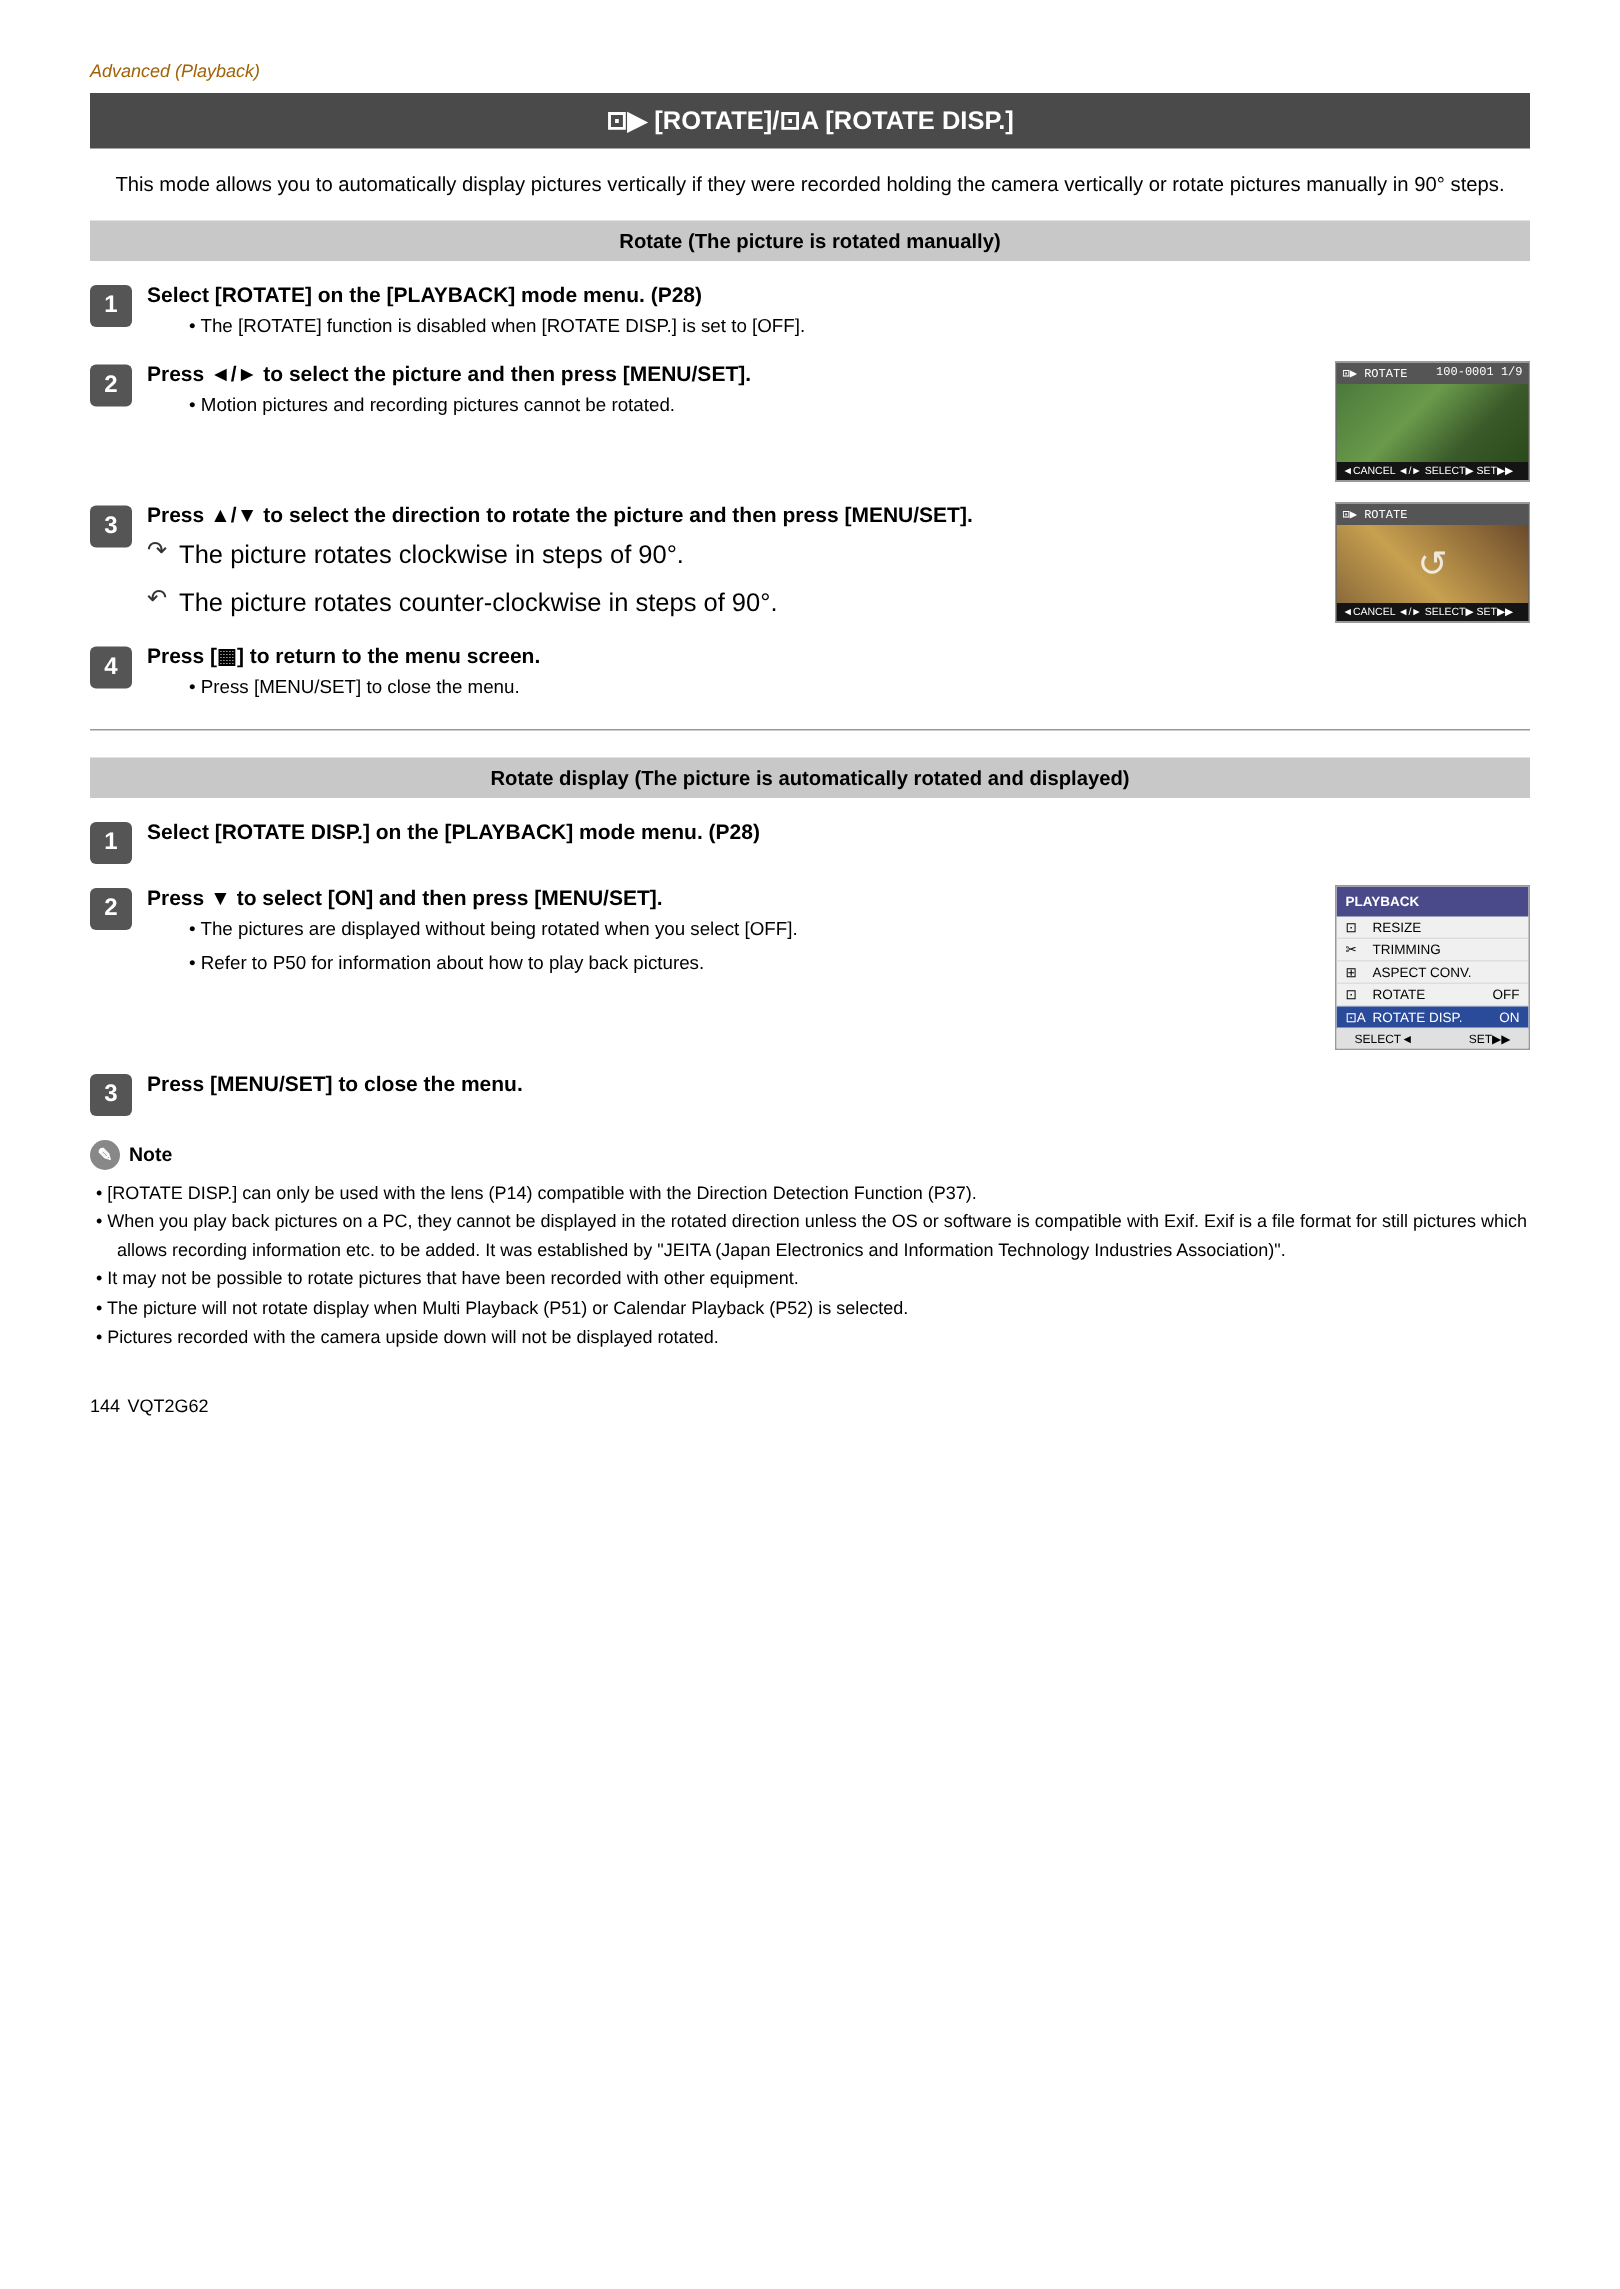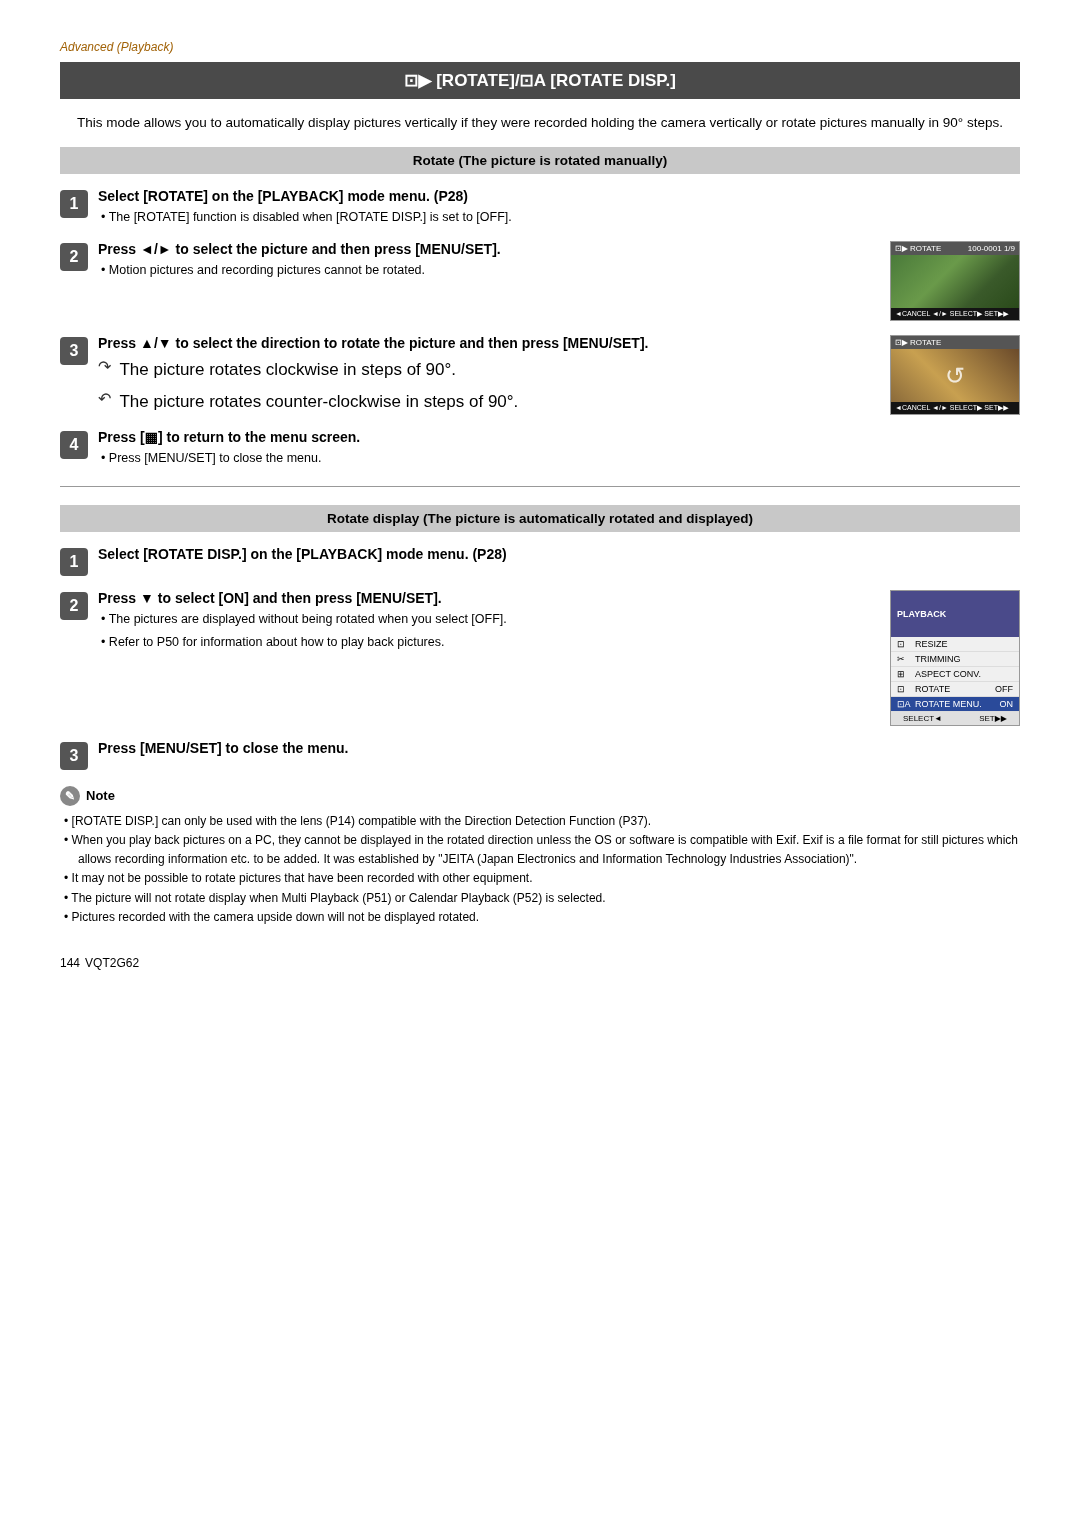--- a/index.html
+++ b/index.html
@@ -74,21 +74,21 @@
     }
 
     .step-title {
       font-weight: bold;
       font-size: 14px;
       margin-bottom: 4px;
     }
 
     .step-note {
       font-size: 12.5px;
-      margin-left: 3px;
+      margin-left: 28px;
       margin-top: 4px;
       line-height: 1.5;
     }
 
     .step-note::before {
       content: "• ";
     }
 
     .step-with-image {
       display: flex;
@@ -109,20 +109,21 @@
       font-size: 9px;
     }
 
     .img-top-bar {
       background: #555;
       color: #fff;
       font-size: 8px;
       padding: 2px 4px;
       display: flex;
       justify-content: space-between;
+      font-family: Liberation Mono, monospace;
     }
 
     .img-main {
       flex: 1;
       background: linear-gradient(135deg, #4a7a3a 0%, #6a9a4a 40%, #3a5a2a 70%, #2a4a1a 100%);
       position: relative;
     }
 
     .img-bottom-bar {
       background: rgba(0,0,0,0.6);
@@ -217,21 +218,21 @@
       background: #f0f0f0;
       font-size: 9px;
       overflow: hidden;
     }
 
     .pb-menu-header {
       background: #4a4a8a;
       color: #fff;
       font-size: 9px;
       font-weight: bold;
-      padding: 18px 6px;
+      padding: 5px 6px;
     }
 
     .pb-menu-row {
       display: flex;
       align-items: center;
       padding: 2px 6px;
       font-size: 9px;
       border-bottom: 1px solid #ddd;
     }
 
@@ -409,21 +410,21 @@
           <span class="pb-menu-label">ASPECT CONV.</span>
           <span class="pb-menu-value"></span>
         </div>
         <div class="pb-menu-row">
           <span class="pb-menu-icon">⊡</span>
           <span class="pb-menu-label">ROTATE</span>
           <span class="pb-menu-value">OFF</span>
         </div>
         <div class="pb-menu-row active">
           <span class="pb-menu-icon">⊡A</span>
-          <span class="pb-menu-label">ROTATE MENU.</span>
+          <span class="pb-menu-label">ROTATE DISP.</span>
           <span class="pb-menu-value">ON</span>
         </div>
         <div class="pb-menu-footer">
           <span>SELECT◄</span>
           <span>SET▶▶</span>
         </div>
       </div>
     </div>
   </div>
 </div>

